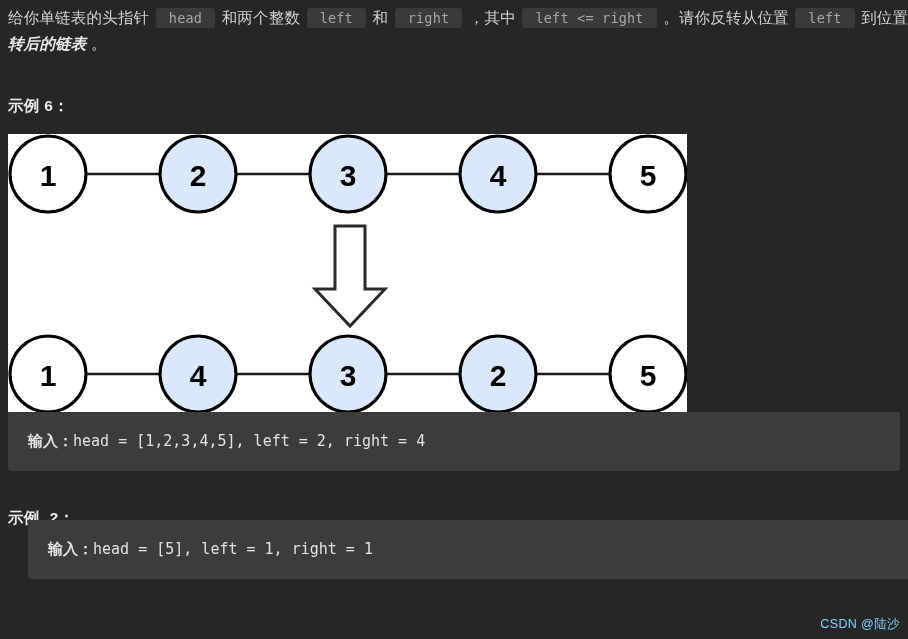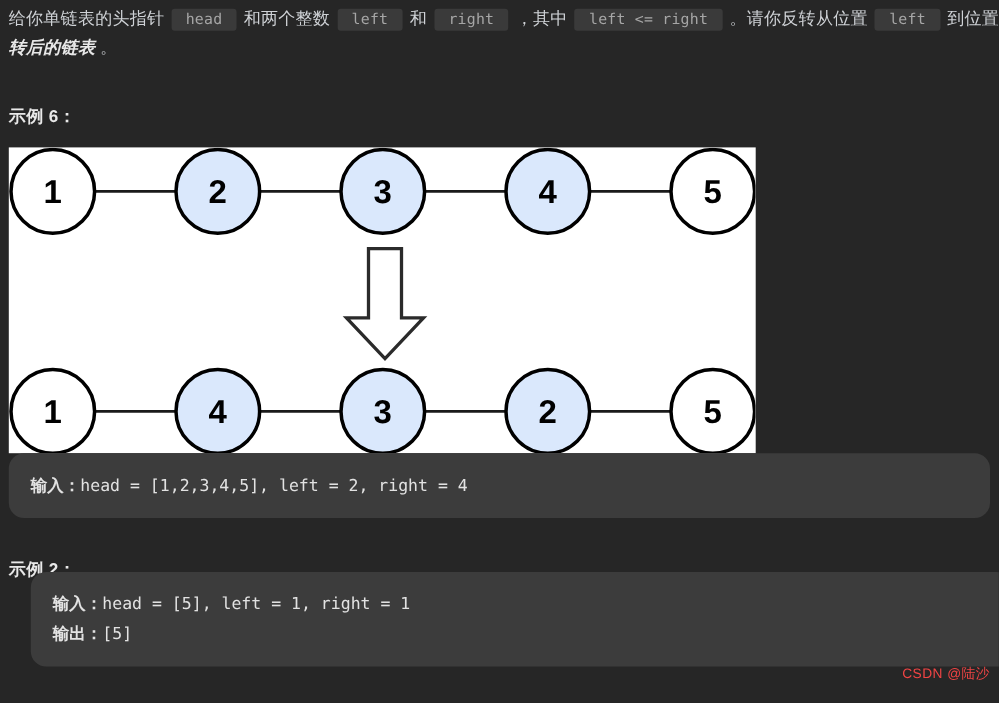--- a/index.html
+++ b/index.html
@@ -55,21 +55,21 @@
   
   .ex-heading {
     position: absolute;
     left: 8px;
     font-weight: bold;
     font-size: 15.5px;
     color: #e9e9e9;
     letter-spacing: 0.3px;
   }
   #ex1-heading { top: 96px; }
-  #ex2-heading { top: 508px; }
+  #ex2-heading { top: 508px; font-family: Liberation Mono, monospace; }
 
   
   .diagram-panel {
     position: absolute;
     left: 8px;
     top: 134px;
     width: 679px;
     height: 278px;
     background: #ffffff;
     overflow: hidden;
@@ -100,40 +100,40 @@
     stroke-linejoin: miter;
   }
 
   
   .code-block {
     position: absolute;
     left: 8px;
     width: 892px;
     box-sizing: border-box;
     background: #3c3c3c;
-    border-radius: 14px;
+    border-radius: 3px;
     padding: 16px 18px 16px 20px;
     font-family: "DejaVu Sans Mono", "Liberation Mono", monospace;
     font-size: 15px;
     line-height: 27px;
     color: #e2e2e2;
     white-space: pre;
   }
   #code-ex1 { top: 412px; }
   #code-ex2 { top: 520px; margin-left: 20px; }
   .code-line { display: block; white-space: pre; }
   .cn-label { font-family: "DejaVu Sans", "Liberation Sans", sans-serif; font-weight: bold; }
 
   
   .watermark {
     position: absolute;
     right: 8px;
-    bottom: 18px;
+    bottom: 6px;
     font-size: 12.5px;
-    color: #ef4444;
+    color: #7dd3fc;
     font-family: "Liberation Sans", "DejaVu Sans", sans-serif;
     letter-spacing: 0.4px;
   }
 </style>
 </head>
 <body>
 
 <div class="page">
 
   <div class="statement"><span class="seg">给你单链表的头指针 </span><code class="chip">head</code><span class="seg"> 和两个整数 </span><code class="chip">left</code><span class="seg"> 和 </span><code class="chip">right</code><span class="seg"> ，其中 </span><code class="chip">left &lt;= right</code><span class="seg"> 。请你反转从位置 </span><code class="chip">left</code><span class="seg"> 到位置 </span><code class="chip">right</code><span class="seg"> 的链表节点，返回 </span><em class="strong">反转后的链表</em><span class="seg"> 。</span></div>
@@ -214,17 +214,17 @@
           <text class="node-label" x="640" y="241">5</text>
         </g>
       </g>
     </svg>
   </div>
 
   <div class="code-block" id="code-ex1"><span class="code-line"><span class="cn-label">输入：</span><span>head = [1,2,3,4,5], left = 2, right = 4</span></span></div>
 
   <div class="ex-heading" id="ex2-heading">示例 2：</div>
 
-  <div class="code-block" id="code-ex2"><span class="code-line"><span class="cn-label">输入：</span><span>head = [5], left = 1, right = 1</span></span><span class="code-line"><span class="cn-label">输出：</span><span>[5]</span></span></div>
+  <div class="code-block" id="code-ex2"><span class="code-line"><span class="cn-label">输入：</span><span>head = [5], left = 1, right = 1</span></span></div>
 
   <div class="watermark">CSDN @陆沙</div>
 
 </div>
 
 </body></html>

